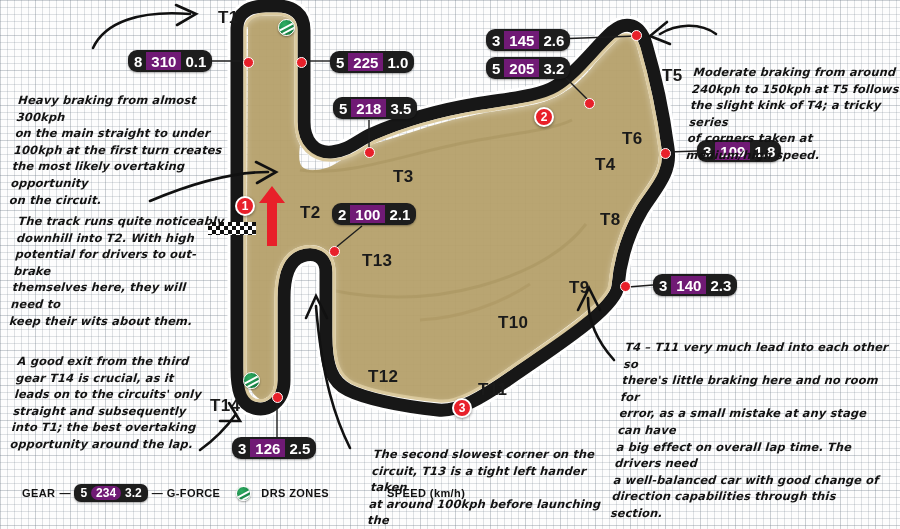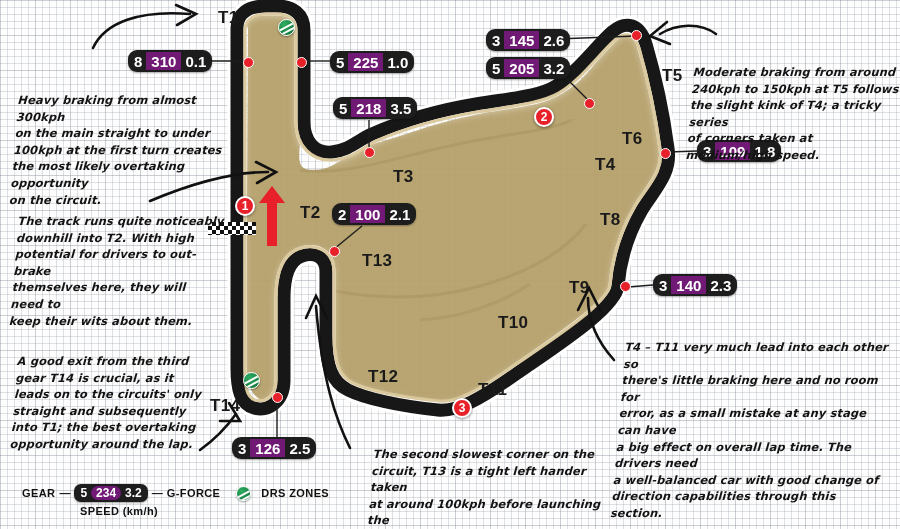--- a/index.html
+++ b/index.html
@@ -115,21 +115,21 @@
     background-image:
       linear-gradient(45deg,#111 25%,transparent 25%,transparent 75%,#111 75%),
       linear-gradient(45deg,#111 25%,transparent 25%,transparent 75%,#111 75%);
     background-size:8px 8px;
     background-position:0 0, 4px 4px;
     background-color:#fff;
   }
   
   #legend{
     position:absolute;left:22px;top:484px;
-    display:flex;flex-direction:column;align-items:flex-start;
+    display:flex;align-items:flex-start;
   }
   #legend .row1{display:flex;align-items:center;gap:4px;}
   #legend .lbl{
     font-family:"Liberation Sans", sans-serif;
     font-weight:700;font-size:11px;color:#111;letter-spacing:.4px;
   }
   #legend .dash{font-weight:700;font-size:11px;color:#111;}
   #legend .badge{position:relative;height:18px;border-radius:7px;}
   #legend .badge > span{font-size:12px;}
   #legend .badge .speed{min-width:28px;border-radius:7px;}

